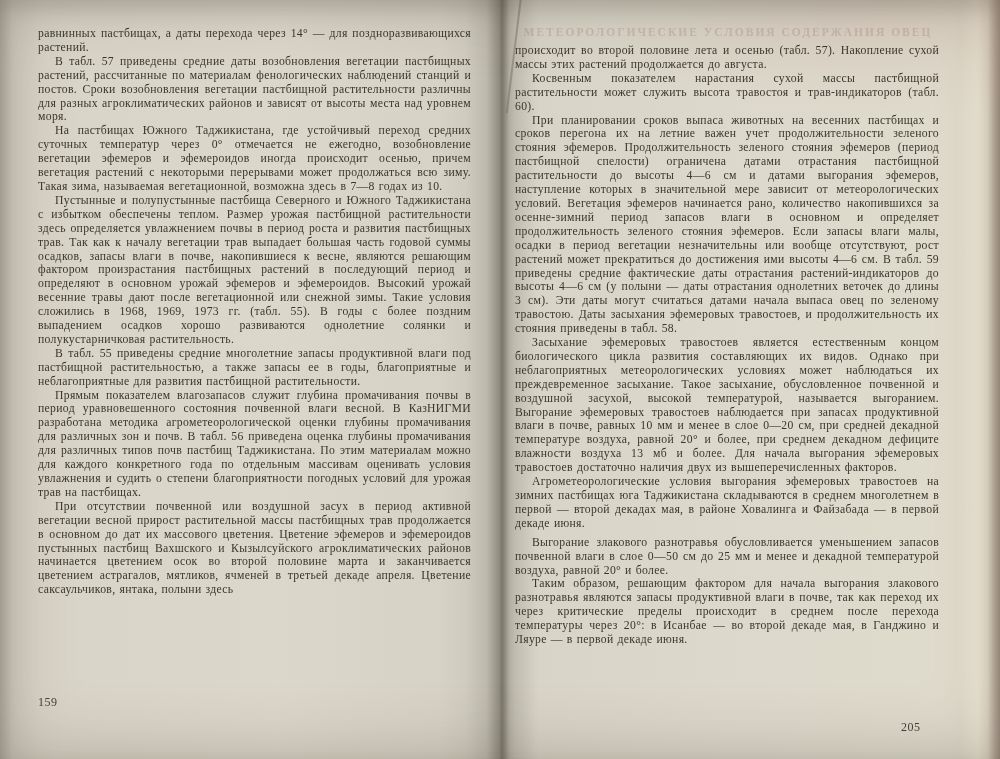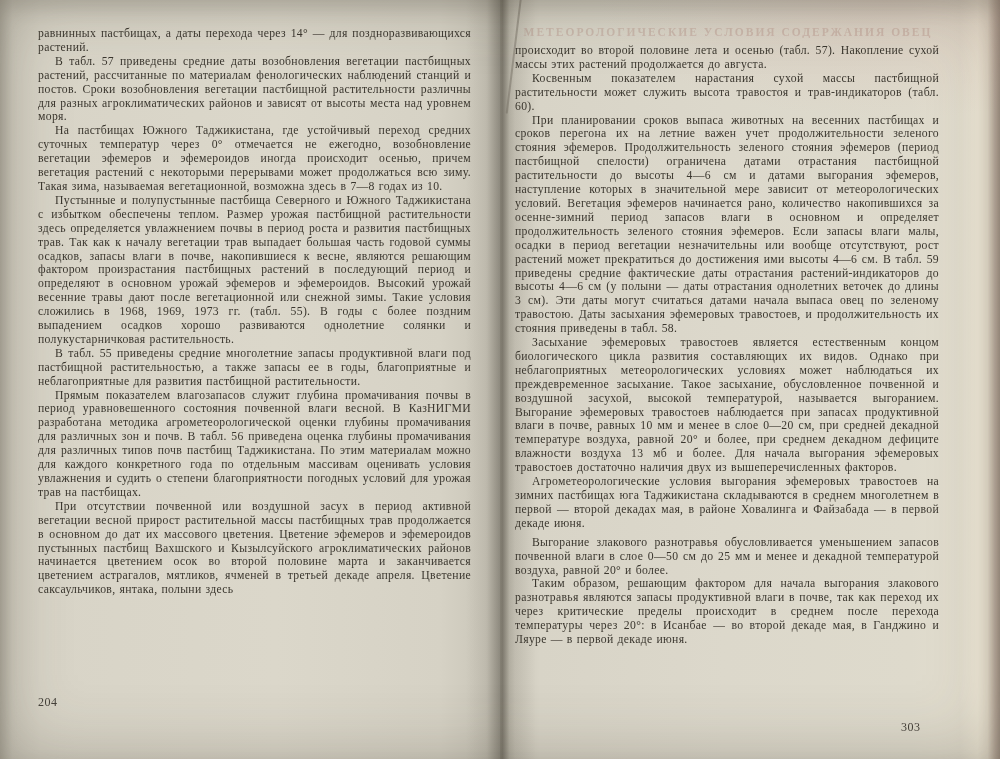--- a/index.html
+++ b/index.html
@@ -81,20 +81,20 @@
   <div class="textblock text-right">
     <p>происходит во второй половине лета и осенью (табл. 57). Накопление сухой массы этих растений продолжается до августа.</p>
     <p class="indent">Косвенным показателем нарастания сухой массы пастбищной растительности может служить высота травостоя и трав-индикаторов (табл. 60).</p>
     <p class="indent">При планировании сроков выпаса животных на весенних пастбищах и сроков перегона их на летние важен учет продолжительности зеленого стояния эфемеров. Продолжительность зеленого стояния эфемеров (период пастбищной спелости) ограничена датами отрастания пастбищной растительности до высоты 4—6 см и датами выгорания эфемеров, наступление которых в значительной мере зависит от метеорологических условий. Вегетация эфемеров начинается рано, количество накопившихся за осенне-зимний период запасов влаги в основном и определяет продолжительность зеленого стояния эфемеров. Если запасы влаги малы, осадки в период вегетации незначительны или вообще отсутствуют, рост растений может прекратиться до достижения ими высоты 4—6 см. В табл. 59 приведены средние фактические даты отрастания растений-индикаторов до высоты 4—6 см (у полыни — даты отрастания однолетних веточек до длины 3 см). Эти даты могут считаться датами начала выпаса овец по зеленому травостою. Даты засыхания эфемеровых травостоев, и продолжительность их стояния приведены в табл. 58.</p>
     <p class="indent">Засыхание эфемеровых травостоев является естественным концом биологического цикла развития составляющих их видов. Однако при неблагоприятных метеорологических условиях может наблюдаться их преждевременное засыхание. Такое засыхание, обусловленное почвенной и воздушной засухой, высокой температурой, называется выгоранием. Выгорание эфемеровых травостоев наблюдается при запасах продуктивной влаги в почве, равных 10 мм и менее в слое 0—20 см, при средней декадной температуре воздуха, равной 20° и более, при среднем декадном дефиците влажности воздуха 13 мб и более. Для начала выгорания эфемеровых травостоев достаточно наличия двух из вышеперечисленных факторов.</p>
     <p class="indent">Агрометеорологические условия выгорания эфемеровых травостоев на зимних пастбищах юга Таджикистана складываются в среднем многолетнем в первой — второй декадах мая, в районе Ховалинга и Файзабада — в первой декаде июня.</p>
     <p class="indent gap">Выгорание злакового разнотравья обусловливается уменьшением запасов почвенной влаги в слое 0—50 см до 25 мм и менее и декадной температурой воздуха, равной 20° и более.</p>
     <p class="indent">Таким образом, решающим фактором для начала выгорания злакового разнотравья являются запасы продуктивной влаги в почве, так как переход их через критические пределы происходит в среднем после перехода температуры через 20°: в Исанбае — во второй декаде мая, в Ганджино и Ляуре — в первой декаде июня.</p>
   </div>
 
-  <div class="page-number pn-left">204</div>
-  <div class="page-number pn-right">303</div>
+  <div class="page-number pn-left">159</div>
+  <div class="page-number pn-right">205</div>
 
   <div class="gutter"></div>
   <div class="crease"></div>
   <div class="vignette"></div>
 
 </div>
 
 </body></html>

